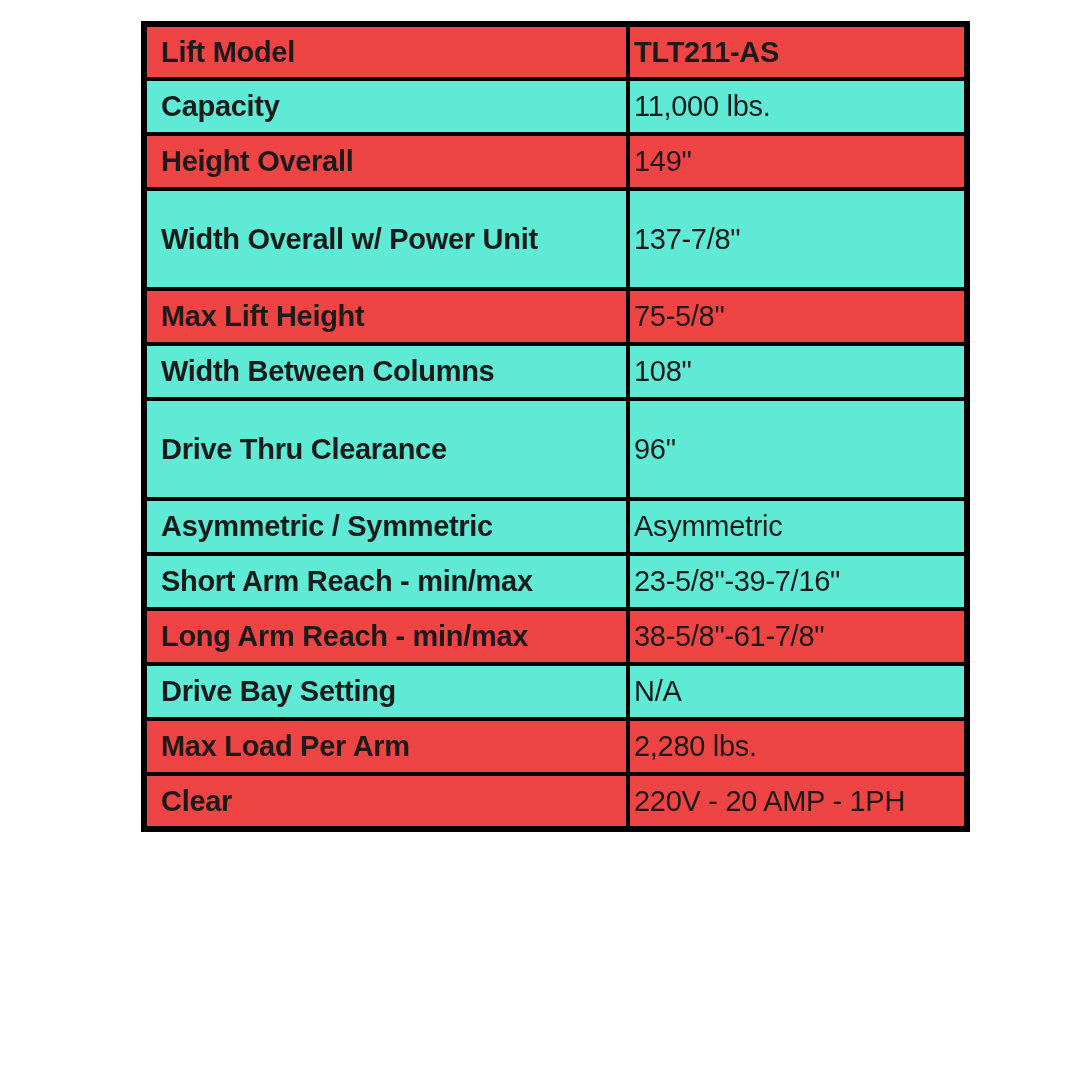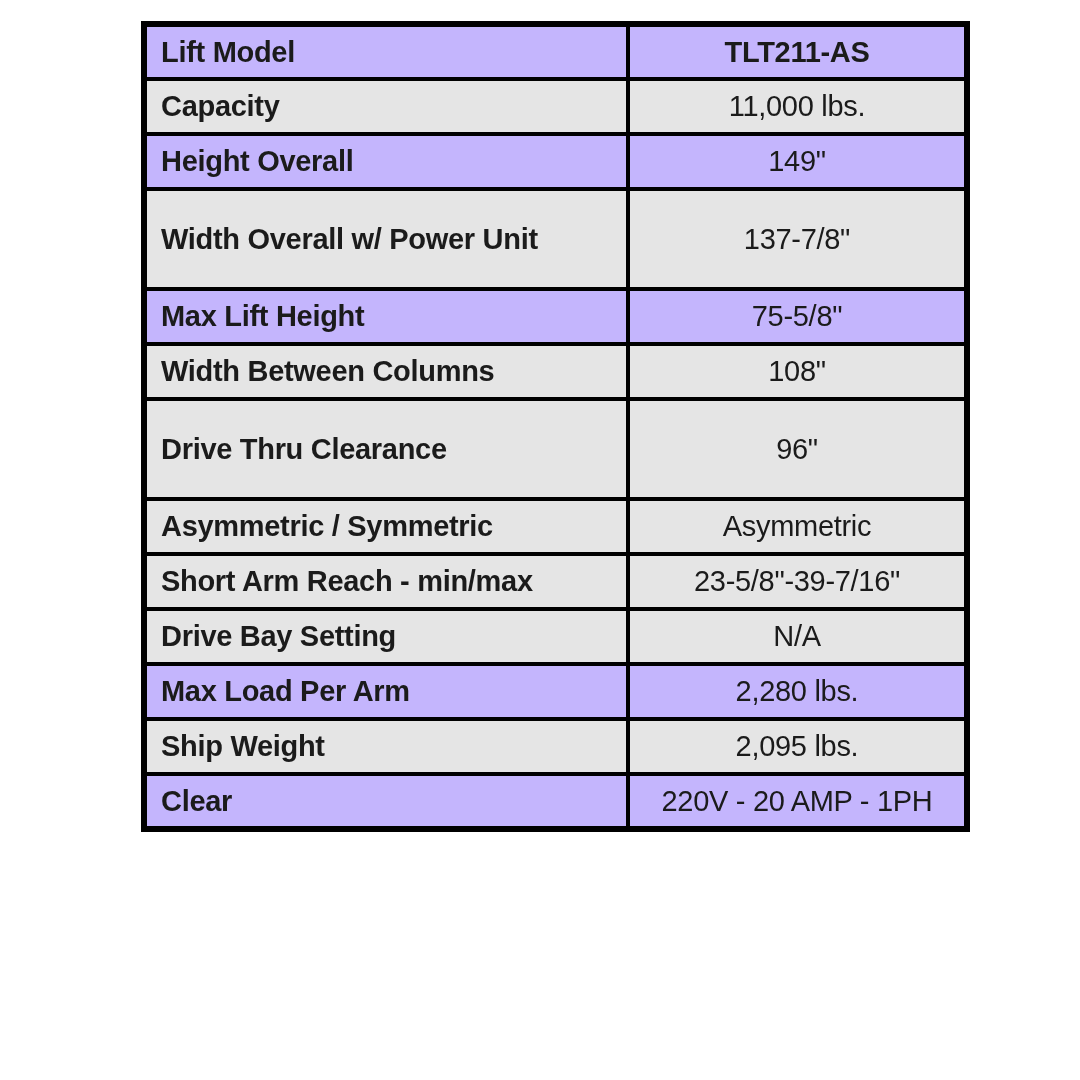--- a/index.html
+++ b/index.html
@@ -39,31 +39,31 @@
   }
   td.label-cell {
     width: 459px;
     padding-left: 14px;
     padding-right: 6px;
     font-weight: bold;
     text-align: left;
   }
   td.value-cell {
     width: 326px;
-    text-align: center;
+    text-align: left;
     padding: 0 4px;
     font-weight: normal;
   }
   td.value-cell.bold {
     font-weight: bold;
   }
   tr.row-std  { height: 55px; }
   tr.row-tall { height: 100px; }
-  tr.shaded td { background: #c4b5fd; }
-  tr.plain  td { background: #e5e5e5; }
+  tr.shaded td { background: #ef4444; }
+  tr.plain  td { background: #5eead4; }
 </style>
 </head>
 <body>
 
 <div class="canvas">
   <table class="spec-table">
     <tbody>
         <tr class="shaded row-std">
     <td class="label-cell">Lift Model</td>
     <td class="value-cell bold">TLT211-AS</td>
@@ -93,31 +93,31 @@
     <td class="value-cell">96"</td>
   </tr>
         <tr class="plain row-std">
     <td class="label-cell">Asymmetric / Symmetric</td>
     <td class="value-cell">Asymmetric</td>
   </tr>
         <tr class="plain row-std">
     <td class="label-cell">Short Arm Reach - min/max</td>
     <td class="value-cell">23-5/8"-39-7/16"</td>
   </tr>
+        <tr class="shaded row-std">
+    <td class="label-cell">Long Arm Reach - min/max</td>
+    <td class="value-cell">38-5/8"-61-7/8"</td>
+  </tr>
         <tr class="plain row-std">
     <td class="label-cell">Drive Bay Setting</td>
     <td class="value-cell">N/A</td>
   </tr>
         <tr class="shaded row-std">
     <td class="label-cell">Max Load Per Arm</td>
     <td class="value-cell">2,280 lbs.</td>
-  </tr>
-        <tr class="plain row-std">
-    <td class="label-cell">Ship Weight</td>
-    <td class="value-cell">2,095 lbs.</td>
   </tr>
         <tr class="shaded row-std">
     <td class="label-cell">Clear</td>
     <td class="value-cell">220V - 20 AMP - 1PH</td>
   </tr>
       </tbody>
   </table>
 </div>
 
 </body></html>

